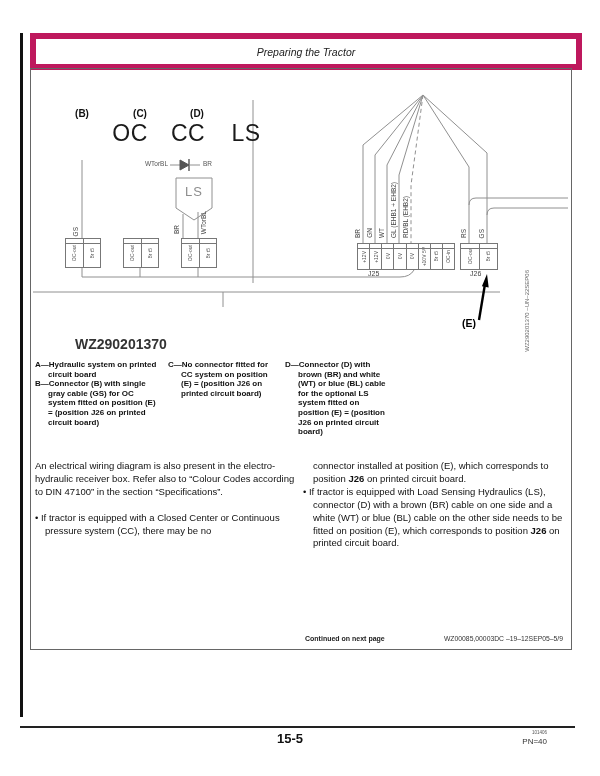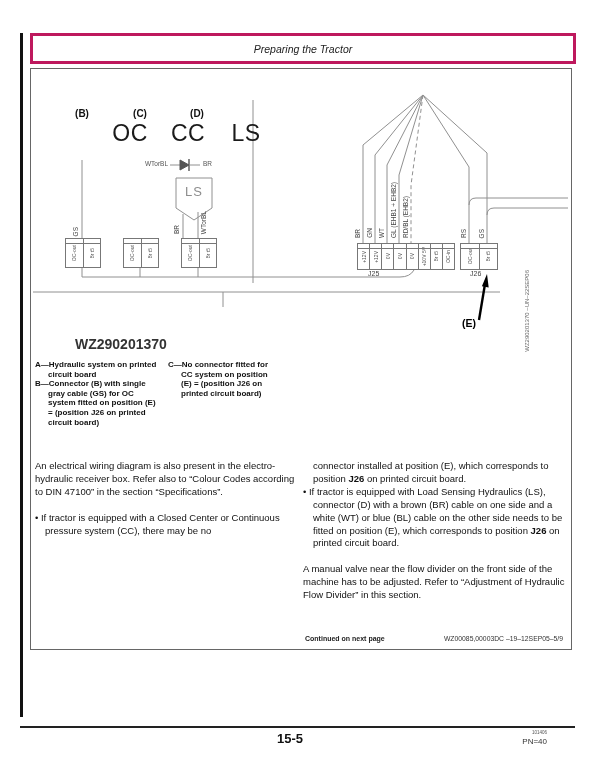--- a/index.html
+++ b/index.html
@@ -2,21 +2,21 @@
 <html><head>
 <meta charset="utf-8">
 <style>
   html,body{margin:0;padding:0;background:#fff;}
   .page{position:relative;width:600px;height:776px;background:#fff;overflow:hidden;
         font-family:"Liberation Sans",sans-serif;color:#111;}
   .abs{position:absolute;}
 
   
   .left-bar{left:20px;top:33px;width:2.5px;height:684px;background:#111;}
-  .header-box{left:30px;top:33px;width:540px;height:25px;border:3px solid #be185d;
+  .header-box{left:30px;top:33px;width:540px;height:25px;border:6px solid #be185d;
               display:flex;align-items:center;justify-content:center;}
   .header-box span{font-style:italic;font-size:10.5px;color:#222;}
   .main-box{left:30px;top:68px;width:540px;height:580px;border:1px solid #666;}
   .section-title{left:58px;top:77px;font-size:12.5px;font-weight:bold;letter-spacing:.2px;}
 
   
   #figure{left:30px;top:88px;width:540px;height:268px;}
   #figure .lbl{position:absolute;font-size:6.5px;color:#555;white-space:nowrap;}
   .colhead{position:absolute;font-size:10px;font-weight:bold;text-align:center;width:24px;}
   .bigsym{position:absolute;font-size:23px;color:#1a1a1a;width:44px;text-align:center;
@@ -227,29 +227,31 @@
 
   <span class="abs img-code">WZ290201370</span>
 
   <div class="legend-col" id="legend-col0" style="left:35px;width:127px;">
       <div class="legend-item">A—Hydraulic system on printed circuit board</div>
       <div class="legend-item">B—Connector (B) with single gray cable (GS) for OC system fitted on position (E) = (position J26 on printed circuit board)</div>
     </div>
   <div class="legend-col" id="legend-col1" style="left:168px;width:112px;">
       <div class="legend-item">C—No connector fitted for CC system on position (E) = (position J26 on printed circuit board)</div>
     </div>
+  <div class="legend-col" id="legend-col2" style="left:285px;width:102px;">
+      <div class="legend-item">D—Connector (D) with brown (BR) and white (WT) or blue (BL) cable for the optional LS system fitted on position (E) = (position J26 on printed circuit board)</div>
+    </div>
 
   <div class="body-col" id="body-left" style="left:35px;width:262px;">
       <div class="p"><span>An electrical wiring diagram is also present in the electro-hydraulic receiver box. Refer also to “Colour Codes according to DIN 47100” in the section “Specifications”.</span></div>
       <div class="bullet"><span>• </span><span>If tractor is equipped with a Closed Center or Continuous pressure system (CC), there may be no</span></div>
     </div>
   <div class="body-col" id="body-right" style="left:303px;width:264px;">
       <div class="cont"><span>connector installed at position (E), which corresponds to position </span><b>J26</b><span> on printed circuit board.</span></div>
       <div class="bullet"><span>• </span><span>If tractor is equipped with Load Sensing Hydraulics (LS), connector (D) with a brown (BR) cable on one side and a white (WT) or blue (BL) cable on the other side needs to be fitted on position (E), which corresponds to position </span><b>J26</b><span> on printed circuit board.</span></div>
-      <div class="p"><span>A manual valve near the flow divider on the front side of the machine has to be adjusted. Refer to “Adjustment of Hydraulic Flow Divider” in this section.</span></div>
     </div>
 
   <span class="abs continued">Continued on next page</span>
   <span class="abs doc-code">WZ00085,00003DC  –19–12SEP05–5/9</span>
 
   <div class="abs bottom-rule"></div>
   <div class="abs page-number">15-5</div>
   <div class="abs print-code">101406</div>
   <div class="abs pn-code">PN=40</div>
 

